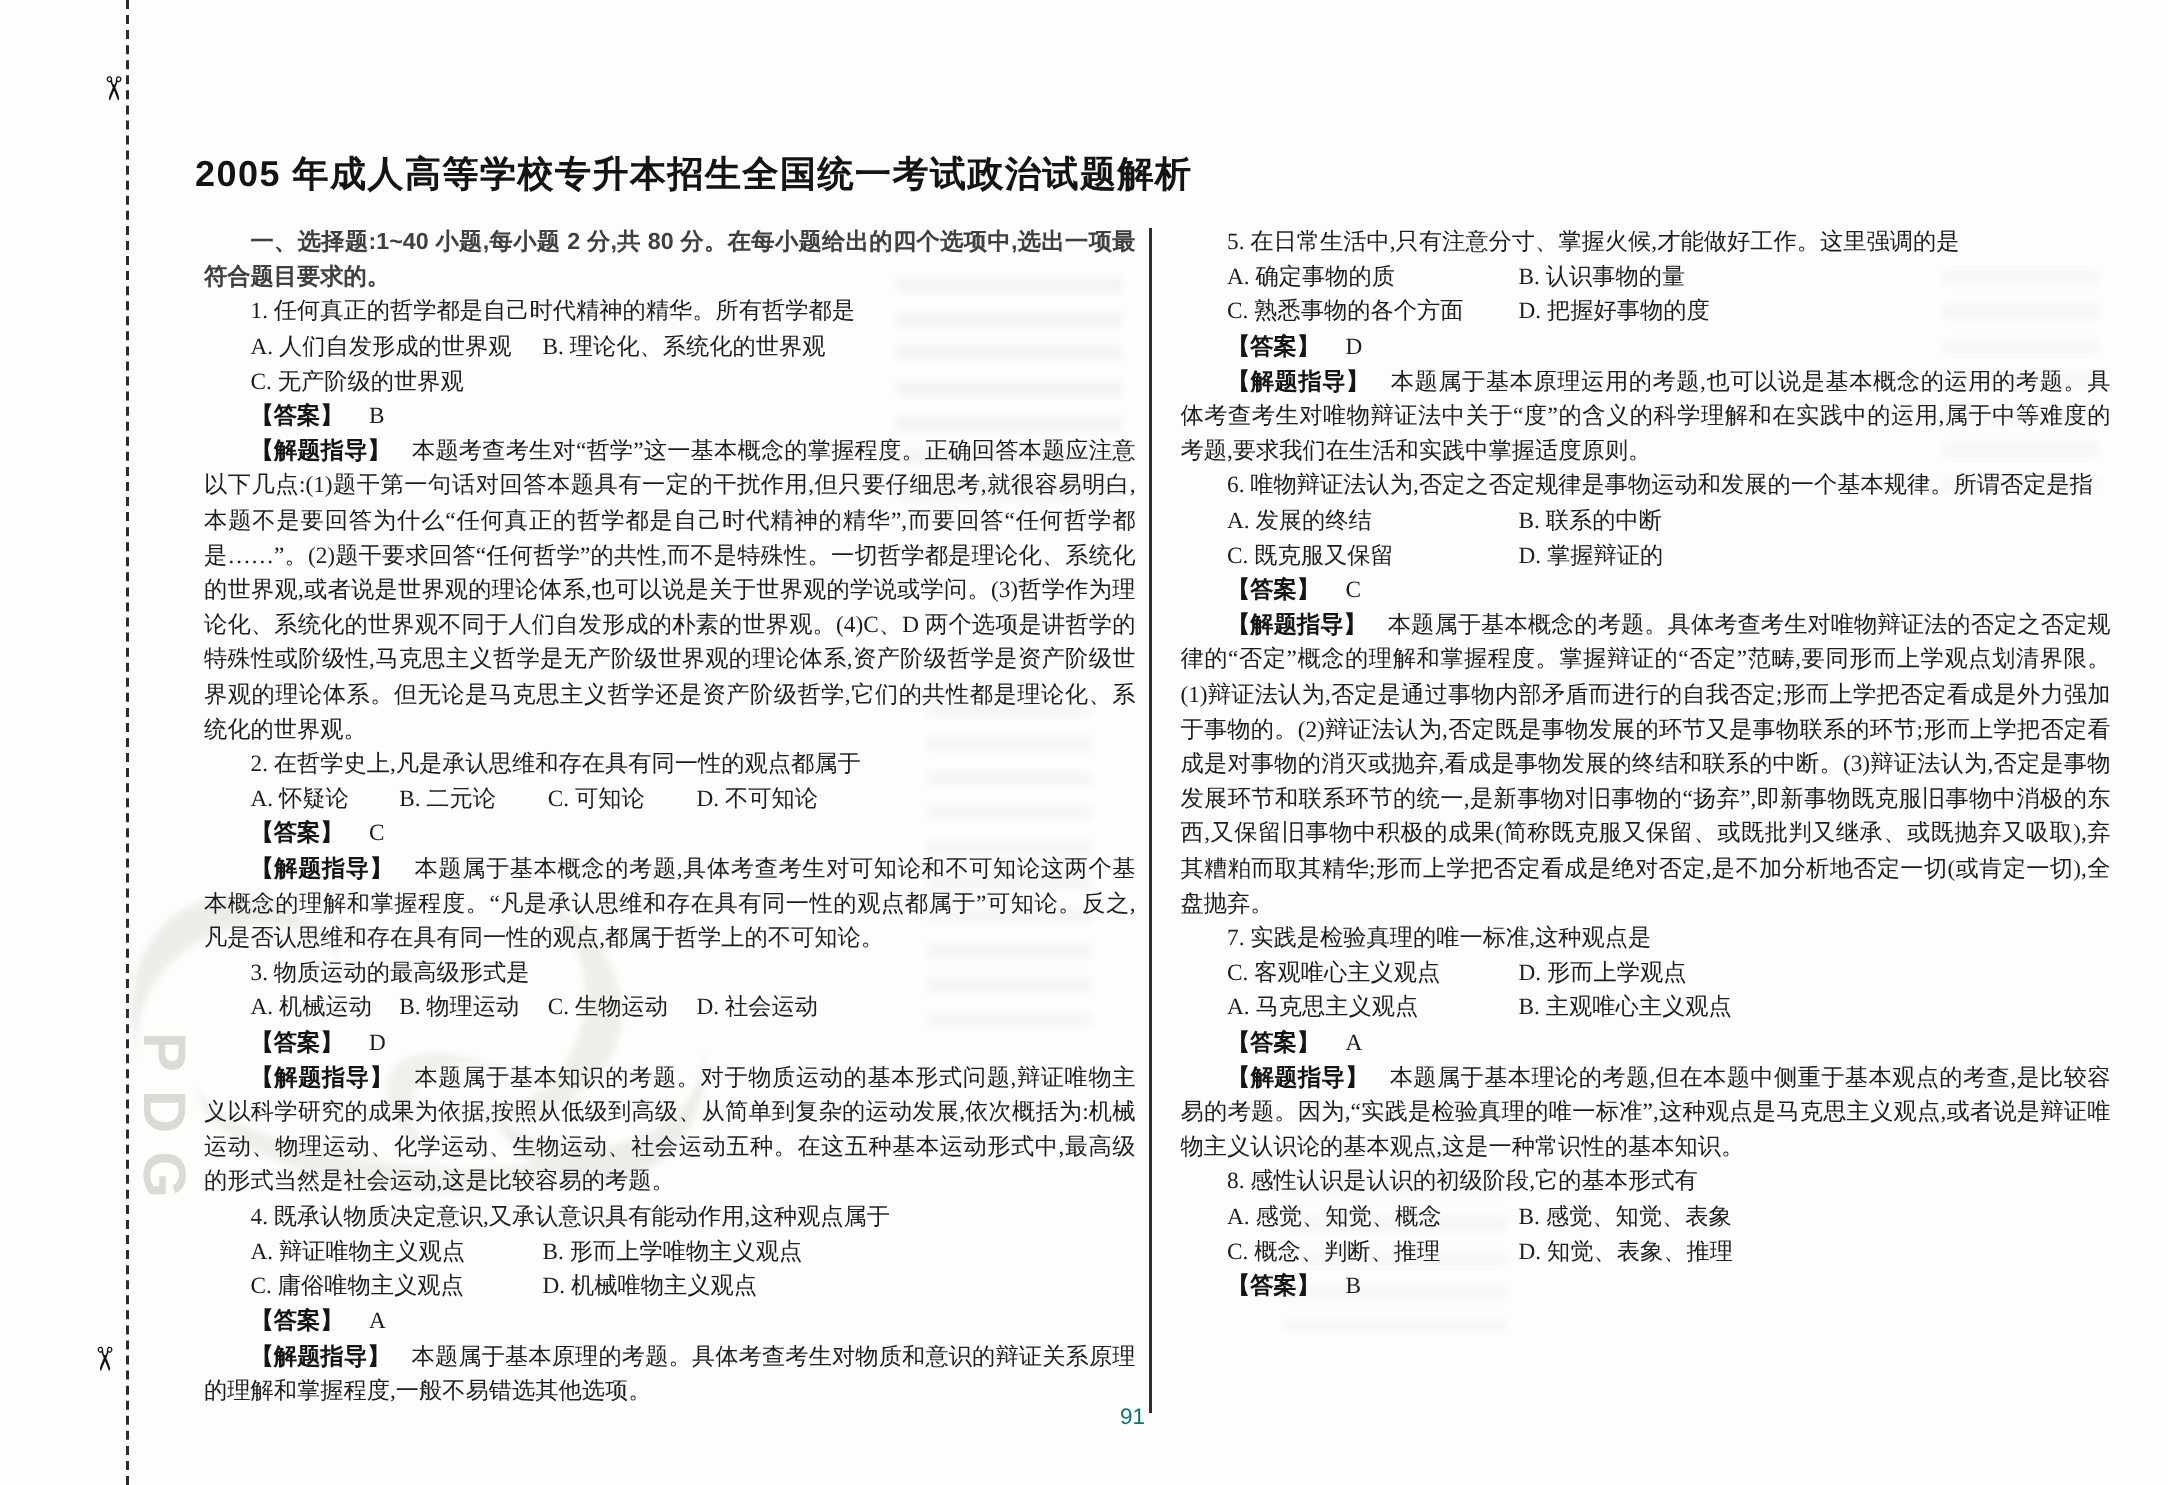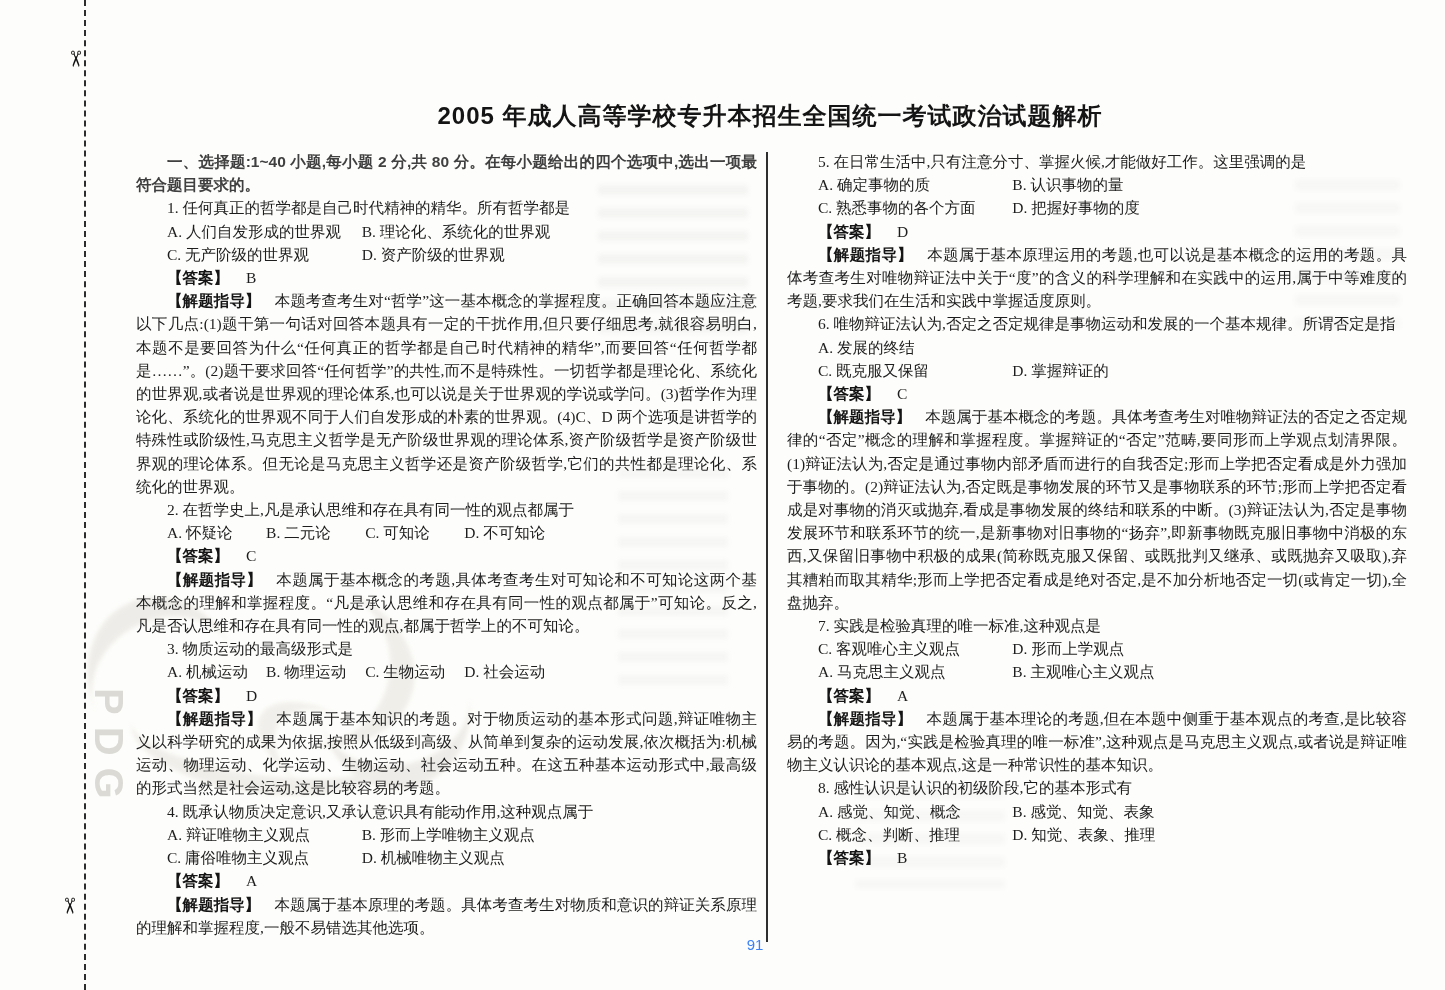--- a/index.html
+++ b/index.html
@@ -12,21 +12,21 @@
   .page{position:absolute;inset:0;}
 
   
   .cut-line{position:absolute;left:84px;top:0;height:990px;width:0;border-left:2px dashed #2c2c2c;}
   .scissors{position:absolute;font-size:22px;color:#111;line-height:1;}
   .scissors.top{left:66px;top:48px;transform:rotate(90deg);}
   .scissors.bottom{left:60px;top:895px;transform:rotate(90deg);}
 
   
   .title{
-    position:absolute;top:84px;left:130px;width:1280px;text-align:center;
+    position:absolute;top:84px;left:130px;width:1280px;text-align:left;
     font-family:"Liberation Sans","DejaVu Sans",sans-serif;
     font-weight:bold;font-size:24px;letter-spacing:1px;color:#141414;
   }
 
   
   .col{position:absolute;top:150px;font-size:15.5px;line-height:23.2px;text-align:justify;}
   .col.left{left:136px;width:621px;}
   .col.right{left:787px;width:620px;}
   .divider{position:absolute;left:766px;top:152px;width:2px;height:790px;background:#2e2e2e;}
 
@@ -40,21 +40,21 @@
   .opts.four .opt:last-child{flex:1;}
   .answer{padding-left:2em;}
   .answer b,.guide b{font-family:"Liberation Sans","DejaVu Sans",sans-serif;font-weight:bold;color:#151515;}
   .answer b{margin-right:1.1em;}
   .guide{text-indent:2em;}
   .guide b{margin-right:0.9em;}
   .guide-cont{text-indent:2em;}
 
   
   .page-number{position:absolute;left:735px;top:936px;width:40px;text-align:center;
-    font-family:"Liberation Sans","DejaVu Sans",sans-serif;font-size:15px;color:#3b82f6;}
+    font-family:"Liberation Sans","DejaVu Sans",sans-serif;font-size:15px;color:#0f766e;}
 
   
   .pdg{
     position:absolute;left:131px;top:688px;
     transform:rotate(90deg);transform-origin:left top;
     font-family:"Liberation Sans","DejaVu Sans",sans-serif;font-weight:bold;
     font-size:40px;letter-spacing:12px;color:#dbdad5;user-select:none;
   }
 
   
@@ -106,21 +106,20 @@
     <p class="intro">一、选择题:1~40 小题,每小题 2 分,共 80 分。在每小题给出的四个选项中,选出一项最符合题目要求的。</p>
 
     <section>
       <p class="stem">1. 任何真正的哲学都是自己时代精神的精华。所有哲学都是</p>
       <div class="opts two">
         <span class="opt">A. 人们自发形成的世界观</span>
         <span class="opt">B. 理论化、系统化的世界观</span>
       </div>
       <div class="opts two">
         <span class="opt">C. 无产阶级的世界观</span>
-        <span class="opt">D. 资产阶级的世界观</span>
       </div>
       <p class="answer"><b>【答案】</b><span>B</span></p>
       <p class="guide"><b>【解题指导】</b><span>本题考查考生对“哲学”这一基本概念的掌握程度。正确回答本题应注意以下几点:(1)题干第一句话对回答本题具有一定的干扰作用,但只要仔细思考,就很容易明白,本题不是要回答为什么“任何真正的哲学都是自己时代精神的精华”,而要回答“任何哲学都是……”。(2)题干要求回答“任何哲学”的共性,而不是特殊性。一切哲学都是理论化、系统化的世界观,或者说是世界观的理论体系,也可以说是关于世界观的学说或学问。(3)哲学作为理论化、系统化的世界观不同于人们自发形成的朴素的世界观。(4)C、D 两个选项是讲哲学的特殊性或阶级性,马克思主义哲学是无产阶级世界观的理论体系,资产阶级哲学是资产阶级世界观的理论体系。但无论是马克思主义哲学还是资产阶级哲学,它们的共性都是理论化、系统化的世界观。</span></p>
     </section>
 
     <section>
       <p class="stem">2. 在哲学史上,凡是承认思维和存在具有同一性的观点都属于</p>
       <div class="opts four">
         <span class="opt">A. 怀疑论</span>
         <span class="opt">B. 二元论</span>
@@ -172,20 +171,21 @@
         <span class="opt">D. 把握好事物的度</span>
       </div>
       <p class="answer"><b>【答案】</b><span>D</span></p>
       <p class="guide"><b>【解题指导】</b><span>本题属于基本原理运用的考题,也可以说是基本概念的运用的考题。具体考查考生对唯物辩证法中关于“度”的含义的科学理解和在实践中的运用,属于中等难度的考题,要求我们在生活和实践中掌握适度原则。</span></p>
     </section>
 
     <section>
       <p class="stem">6. 唯物辩证法认为,否定之否定规律是事物运动和发展的一个基本规律。所谓否定是指</p>
       <div class="opts two">
         <span class="opt">A. 发展的终结</span>
+        <span class="opt">B. 联系的中断</span>
       </div>
       <div class="opts two">
         <span class="opt">C. 既克服又保留</span>
         <span class="opt">D. 掌握辩证的</span>
       </div>
       <p class="answer"><b>【答案】</b><span>C</span></p>
       <p class="guide"><b>【解题指导】</b><span>本题属于基本概念的考题。具体考查考生对唯物辩证法的否定之否定规律的“否定”概念的理解和掌握程度。掌握辩证的“否定”范畴,要同形而上学观点划清界限。(1)辩证法认为,否定是通过事物内部矛盾而进行的自我否定;形而上学把否定看成是外力强加于事物的。(2)辩证法认为,否定既是事物发展的环节又是事物联系的环节;形而上学把否定看成是对事物的消灭或抛弃,看成是事物发展的终结和联系的中断。(3)辩证法认为,否定是事物发展环节和联系环节的统一,是新事物对旧事物的“扬弃”,即新事物既克服旧事物中消极的东西,又保留旧事物中积极的成果(简称既克服又保留、或既批判又继承、或既抛弃又吸取),弃其糟粕而取其精华;形而上学把否定看成是绝对否定,是不加分析地否定一切(或肯定一切),全盘抛弃。</span></p>
     </section>
 
     <section>

